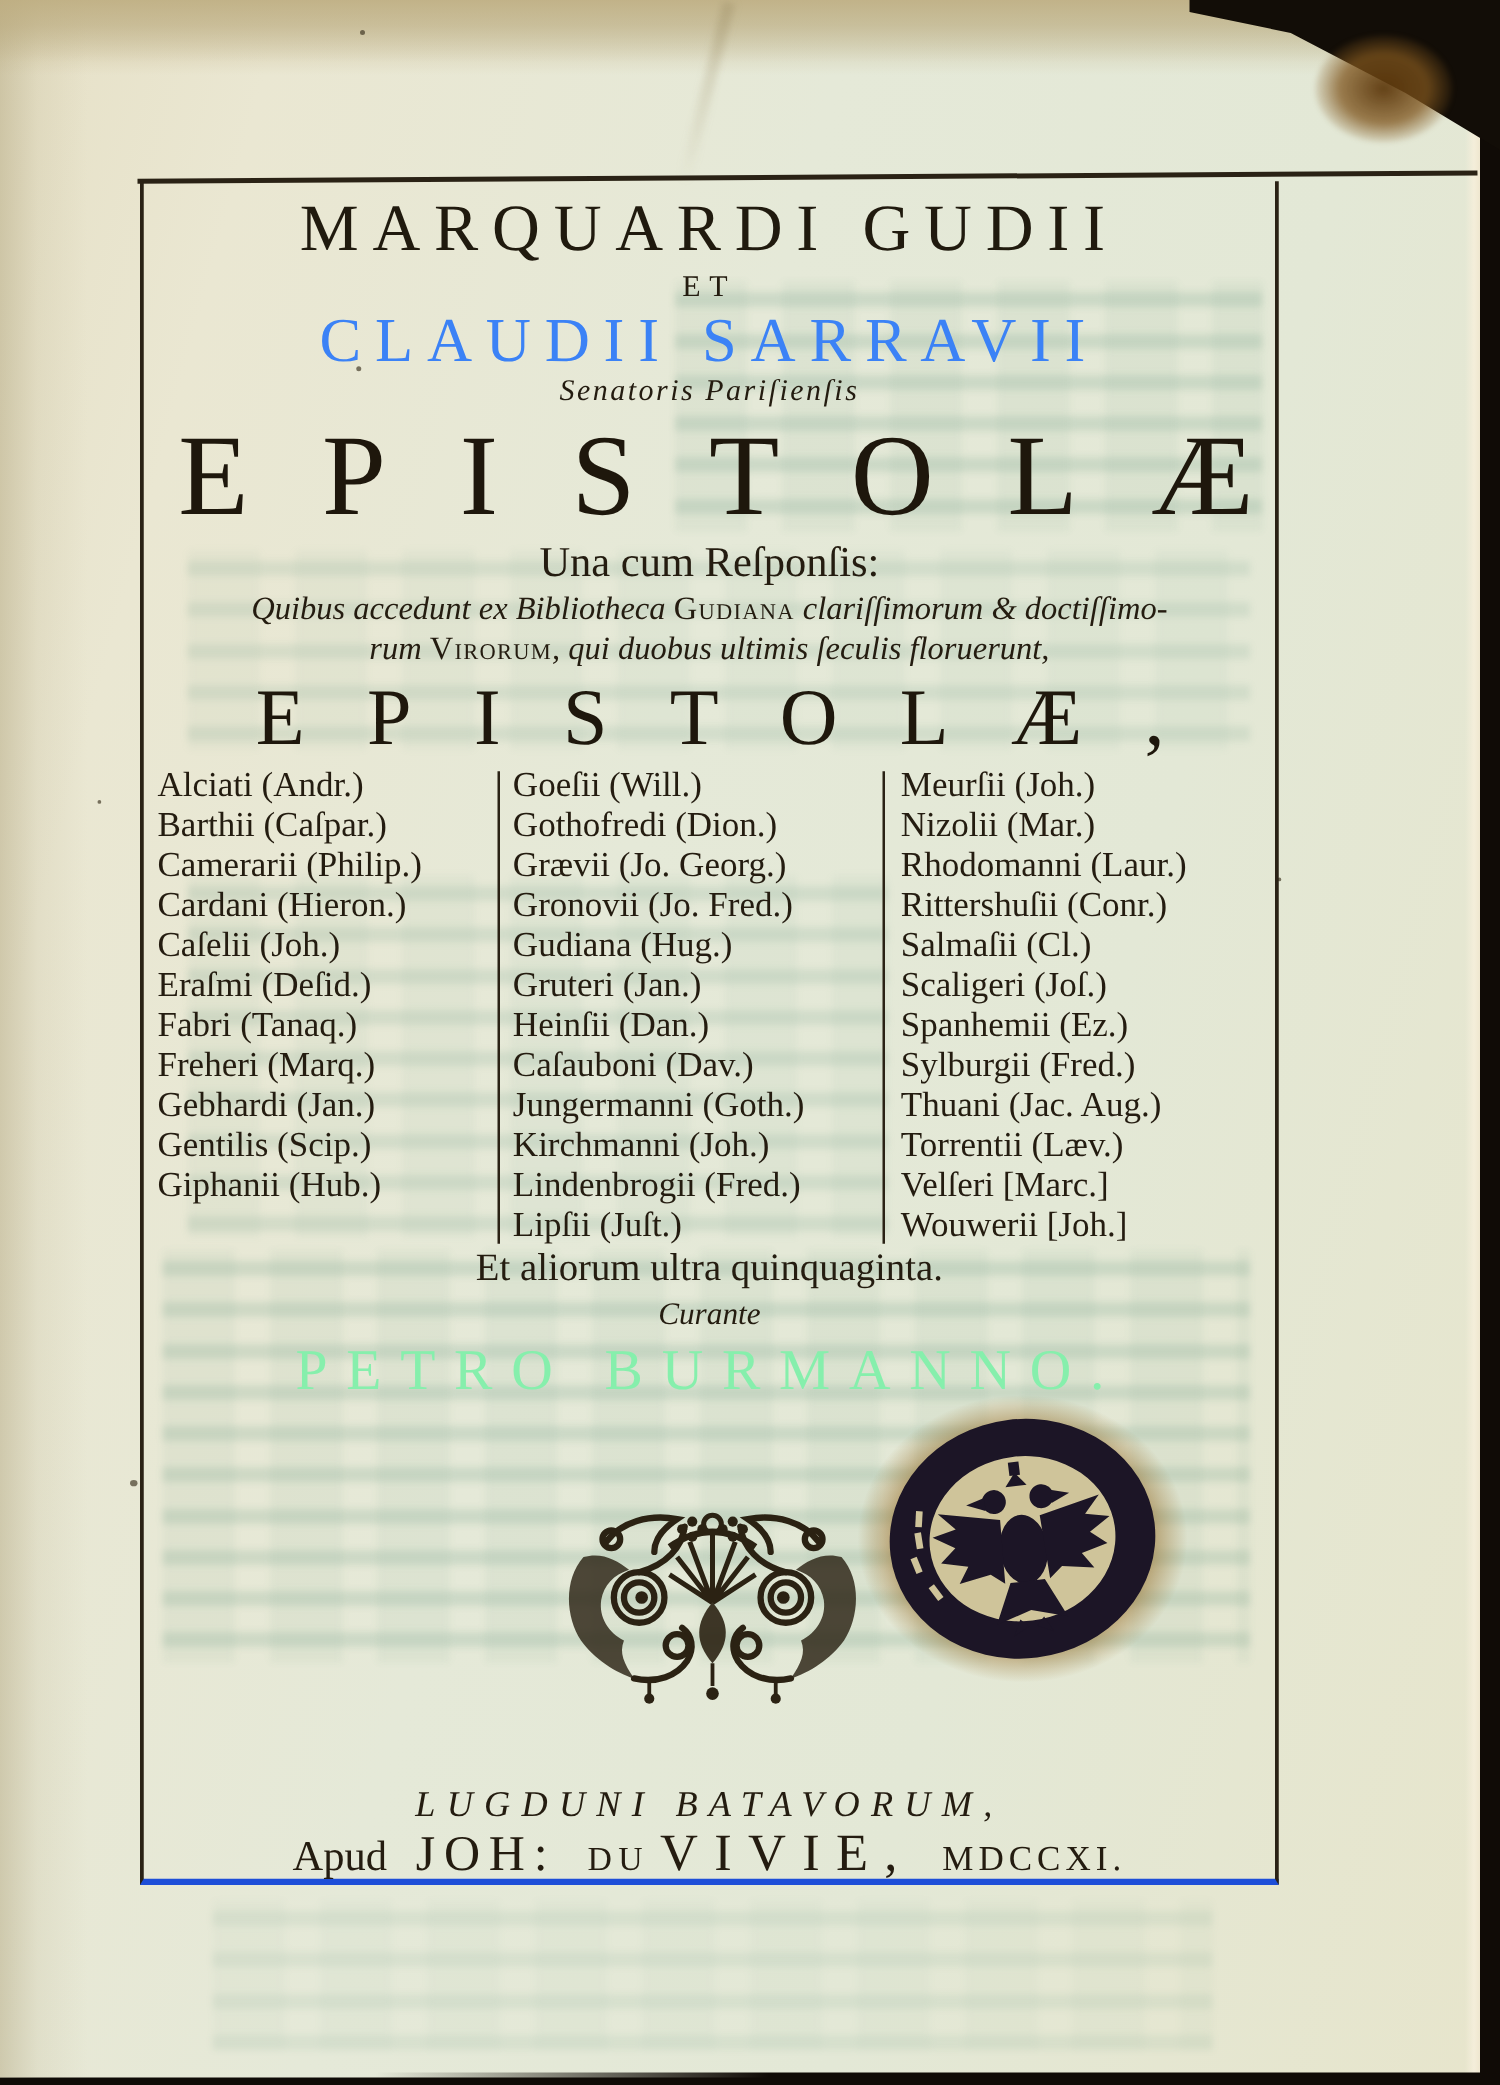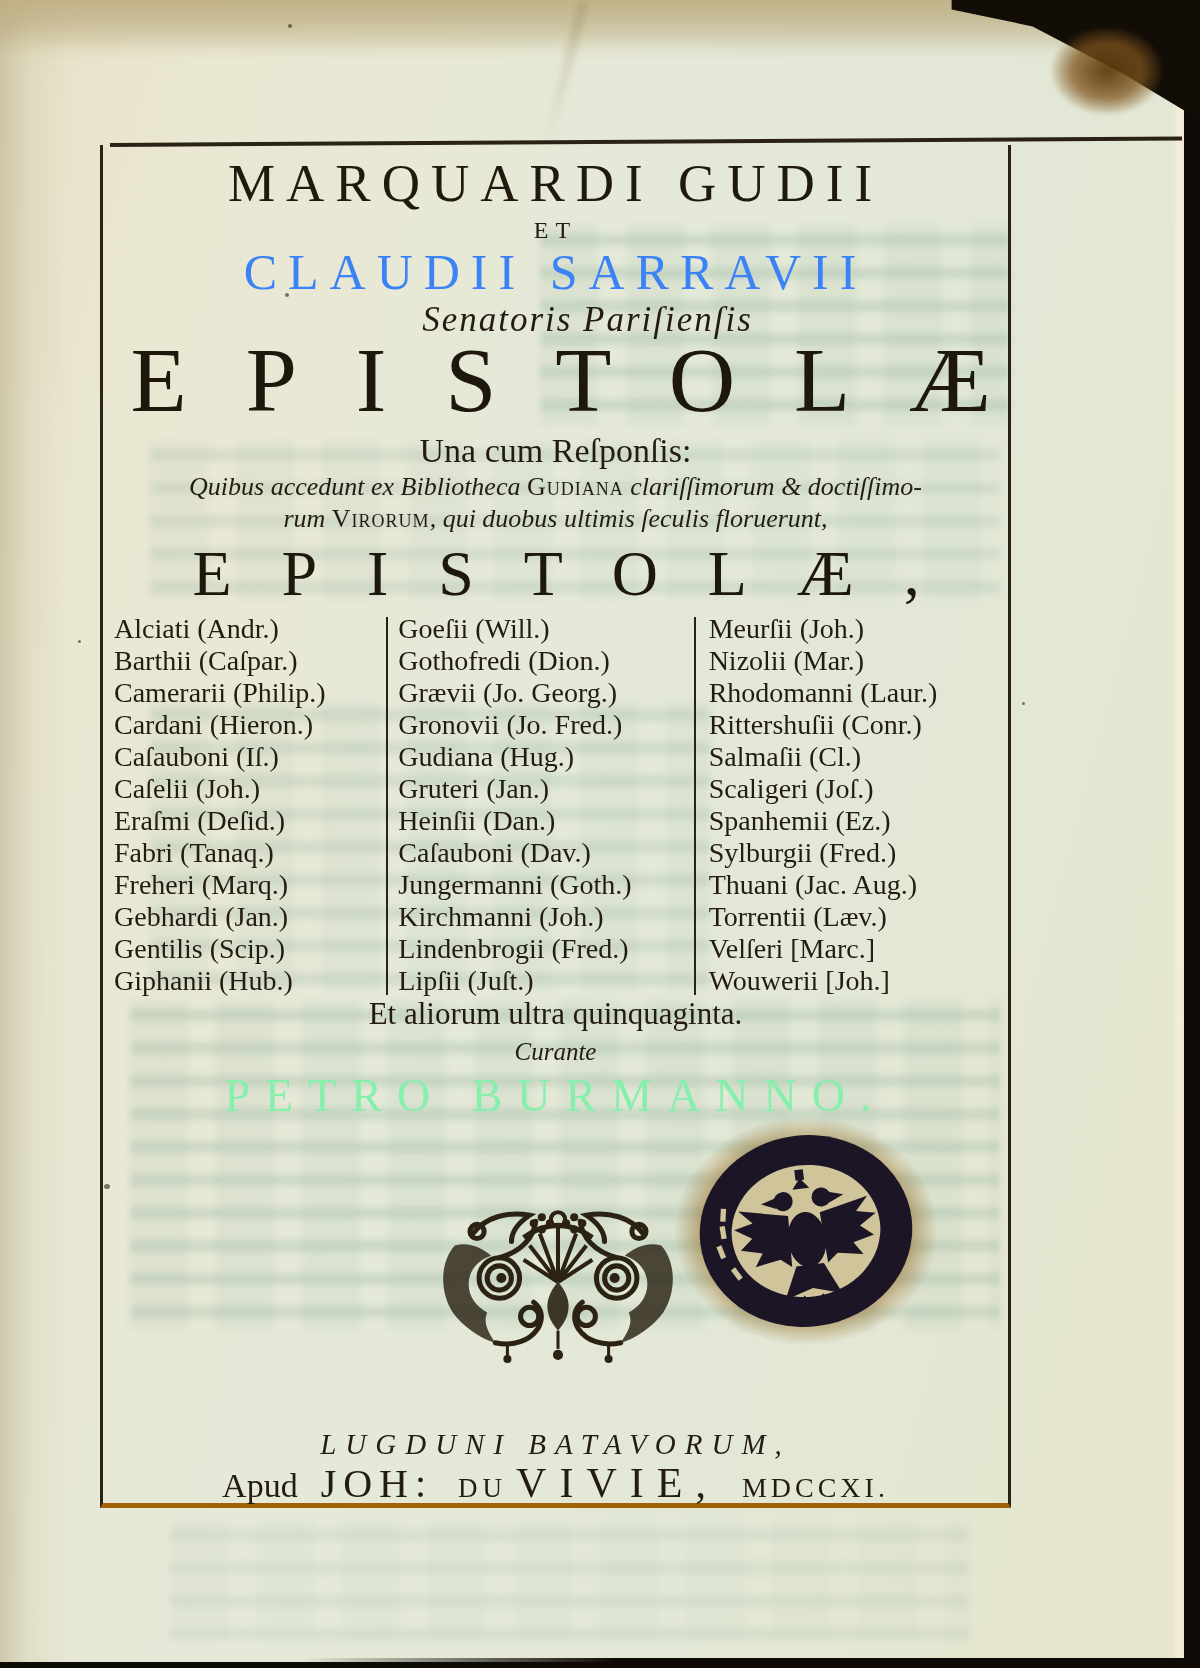--- a/index.html
+++ b/index.html
@@ -31,30 +31,30 @@
   .speck{border-radius:50%;background:#39301d;opacity:.65;}
   
   .bleed{
     background:
       repeating-linear-gradient(180deg, rgba(104,152,128,0) 0 9px, rgba(104,152,128,.26) 9px 21px, rgba(104,152,128,0) 21px 33px),
       repeating-linear-gradient(90deg, rgba(104,152,128,.10) 0 58px, rgba(104,152,128,0) 58px 86px);
     filter:blur(3px);opacity:.75;pointer-events:none;
   }
   
   .frame{
-    left:100px;top:145px;width:905px;height:1358px;
-    border-left:3px solid #2a2215;border-right:3px solid #2a2215;border-bottom:5px solid #a16207;
+    left:112px;top:145px;width:905px;height:1358px;
+    border-left:3px solid #2a2215;border-right:3px solid #2a2215;border-bottom:5px solid #1d4ed8;
   }
   .rule-top{left:110px;top:143px;width:1072px;height:4px;background:#2a2215;transform:rotate(-0.35deg);transform-origin:left center;}
   .tblock{left:0;width:100%;text-align:center;white-space:nowrap;}
   
   .author1{top:8px;font-size:53px;letter-spacing:11px;color:#201a0e;}
   .conj{top:72px;font-size:24px;letter-spacing:7px;}
   .author2{top:98px;font-size:50px;letter-spacing:11px;color:#3b82f6;}
-  .senatoris{top:155px;font-size:35px;font-style:italic;letter-spacing:2px;margin-left:32px;}
+  .senatoris{top:155px;font-size:24px;font-style:italic;letter-spacing:2px;}
   .bigtitle{top:182px;font-size:92px;letter-spacing:.64em;padding-left:.3em;color:#1e170c;}
   .una{top:287px;font-size:34px;}
   .dedic1{top:327px;font-size:26px;font-style:italic;}
   .dedic2{top:359px;font-size:26px;font-style:italic;}
   .sc{font-style:normal;font-variant:small-caps;letter-spacing:1px;}
   .bigtitle2{top:392px;font-size:64px;letter-spacing:.78em;padding-left:.4em;color:#1e170c;}
   .names{left:3px;top:468px;width:899px;height:384px;display:flex;}
   .ncol{font-size:28px;line-height:32px;white-space:nowrap;}
   .ncol1{width:283px;padding-left:8px;}
   .ncol2{width:308px;padding-left:12px;}
@@ -112,21 +112,20 @@
   <div class="tblock abs dedic2"><span>rum </span><span class="sc">Virorum</span><span>, qui duobus ultimis ſeculis floruerunt,</span></div>
 
   <div class="tblock abs bigtitle2">EPISTOLÆ,</div>
 
   <div class="names abs">
     <div class="ncol ncol1">
         <div>Alciati (Andr.)</div>
         <div>Barthii (Caſpar.)</div>
         <div>Camerarii (Philip.)</div>
         <div>Cardani (Hieron.)</div>
-        <div>Caſauboni (Iſ.)</div>
         <div>Caſelii (Joh.)</div>
         <div>Eraſmi (Deſid.)</div>
         <div>Fabri (Tanaq.)</div>
         <div>Freheri (Marq.)</div>
         <div>Gebhardi (Jan.)</div>
         <div>Gentilis (Scip.)</div>
         <div>Giphanii (Hub.)</div>
       </div>
     <div class="ncol ncol2">
         <div>Goeſii (Will.)</div>

